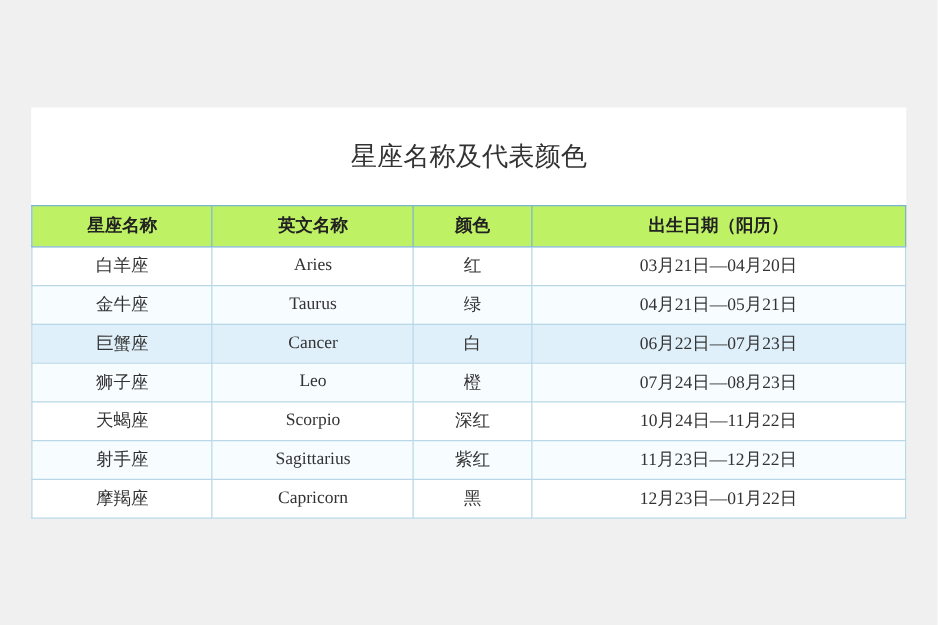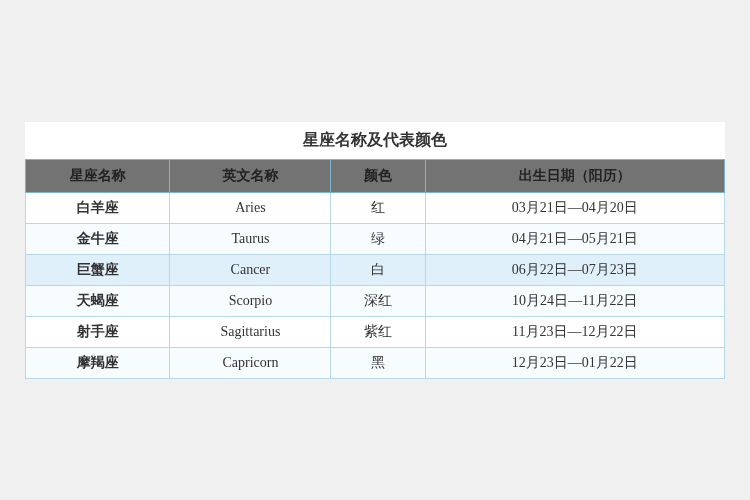--- a/index.html
+++ b/index.html
@@ -19,34 +19,34 @@
       overflow: hidden;
     }
 
     .container {
       width: 700px;
       background: #fff;
     }
 
     .page-title {
       text-align: center;
-      font-size: 16px;
+      font-size: 21px;
       color: #333;
-      padding: 8px 4px;
-      font-weight: bold;
+      padding: 25px 4px;
+      font-weight: normal;
     }
 
     table {
       width: 100%;
       border-collapse: collapse;
       font-size: 14px;
     }
 
     thead tr {
-      background-color: #737373;
+      background-color: #bef264;
     }
 
     thead th {
       border: 1px solid #7ab5cc;
       padding: 7px 6px;
       text-align: center;
       color: #222;
       font-weight: bold;
     }
 
@@ -59,21 +59,21 @@
     }
 
     tbody td {
       border: 1px solid #b8d8e8;
       padding: 6px 8px;
       text-align: center;
       color: #333;
     }
 
     tbody td:first-child {
-      font-weight: bold;
+      font-weight: normal;
     }
 
     tbody td:nth-child(2) {
       font-style: normal;
     }
 
     .highlighted-row td {
       background-color: #e0f0fa !important;
     }
   </style>
@@ -104,20 +104,26 @@
           <td>绿</td>
           <td>04月21日—05月21日</td>
         </tr>
         <tr class="highlighted-row">
           <td>巨蟹座</td>
           <td>Cancer</td>
           <td>白</td>
           <td>06月22日—07月23日</td>
         </tr>
         <tr>
+          <td>狮子座</td>
+          <td>Leo</td>
+          <td>橙</td>
+          <td>07月24日—08月23日</td>
+        </tr>
+        <tr>
           <td>天蝎座</td>
           <td>Scorpio</td>
           <td>深红</td>
           <td>10月24日—11月22日</td>
         </tr>
         <tr>
           <td>射手座</td>
           <td>Sagittarius</td>
           <td>紫红</td>
           <td>11月23日—12月22日</td>

